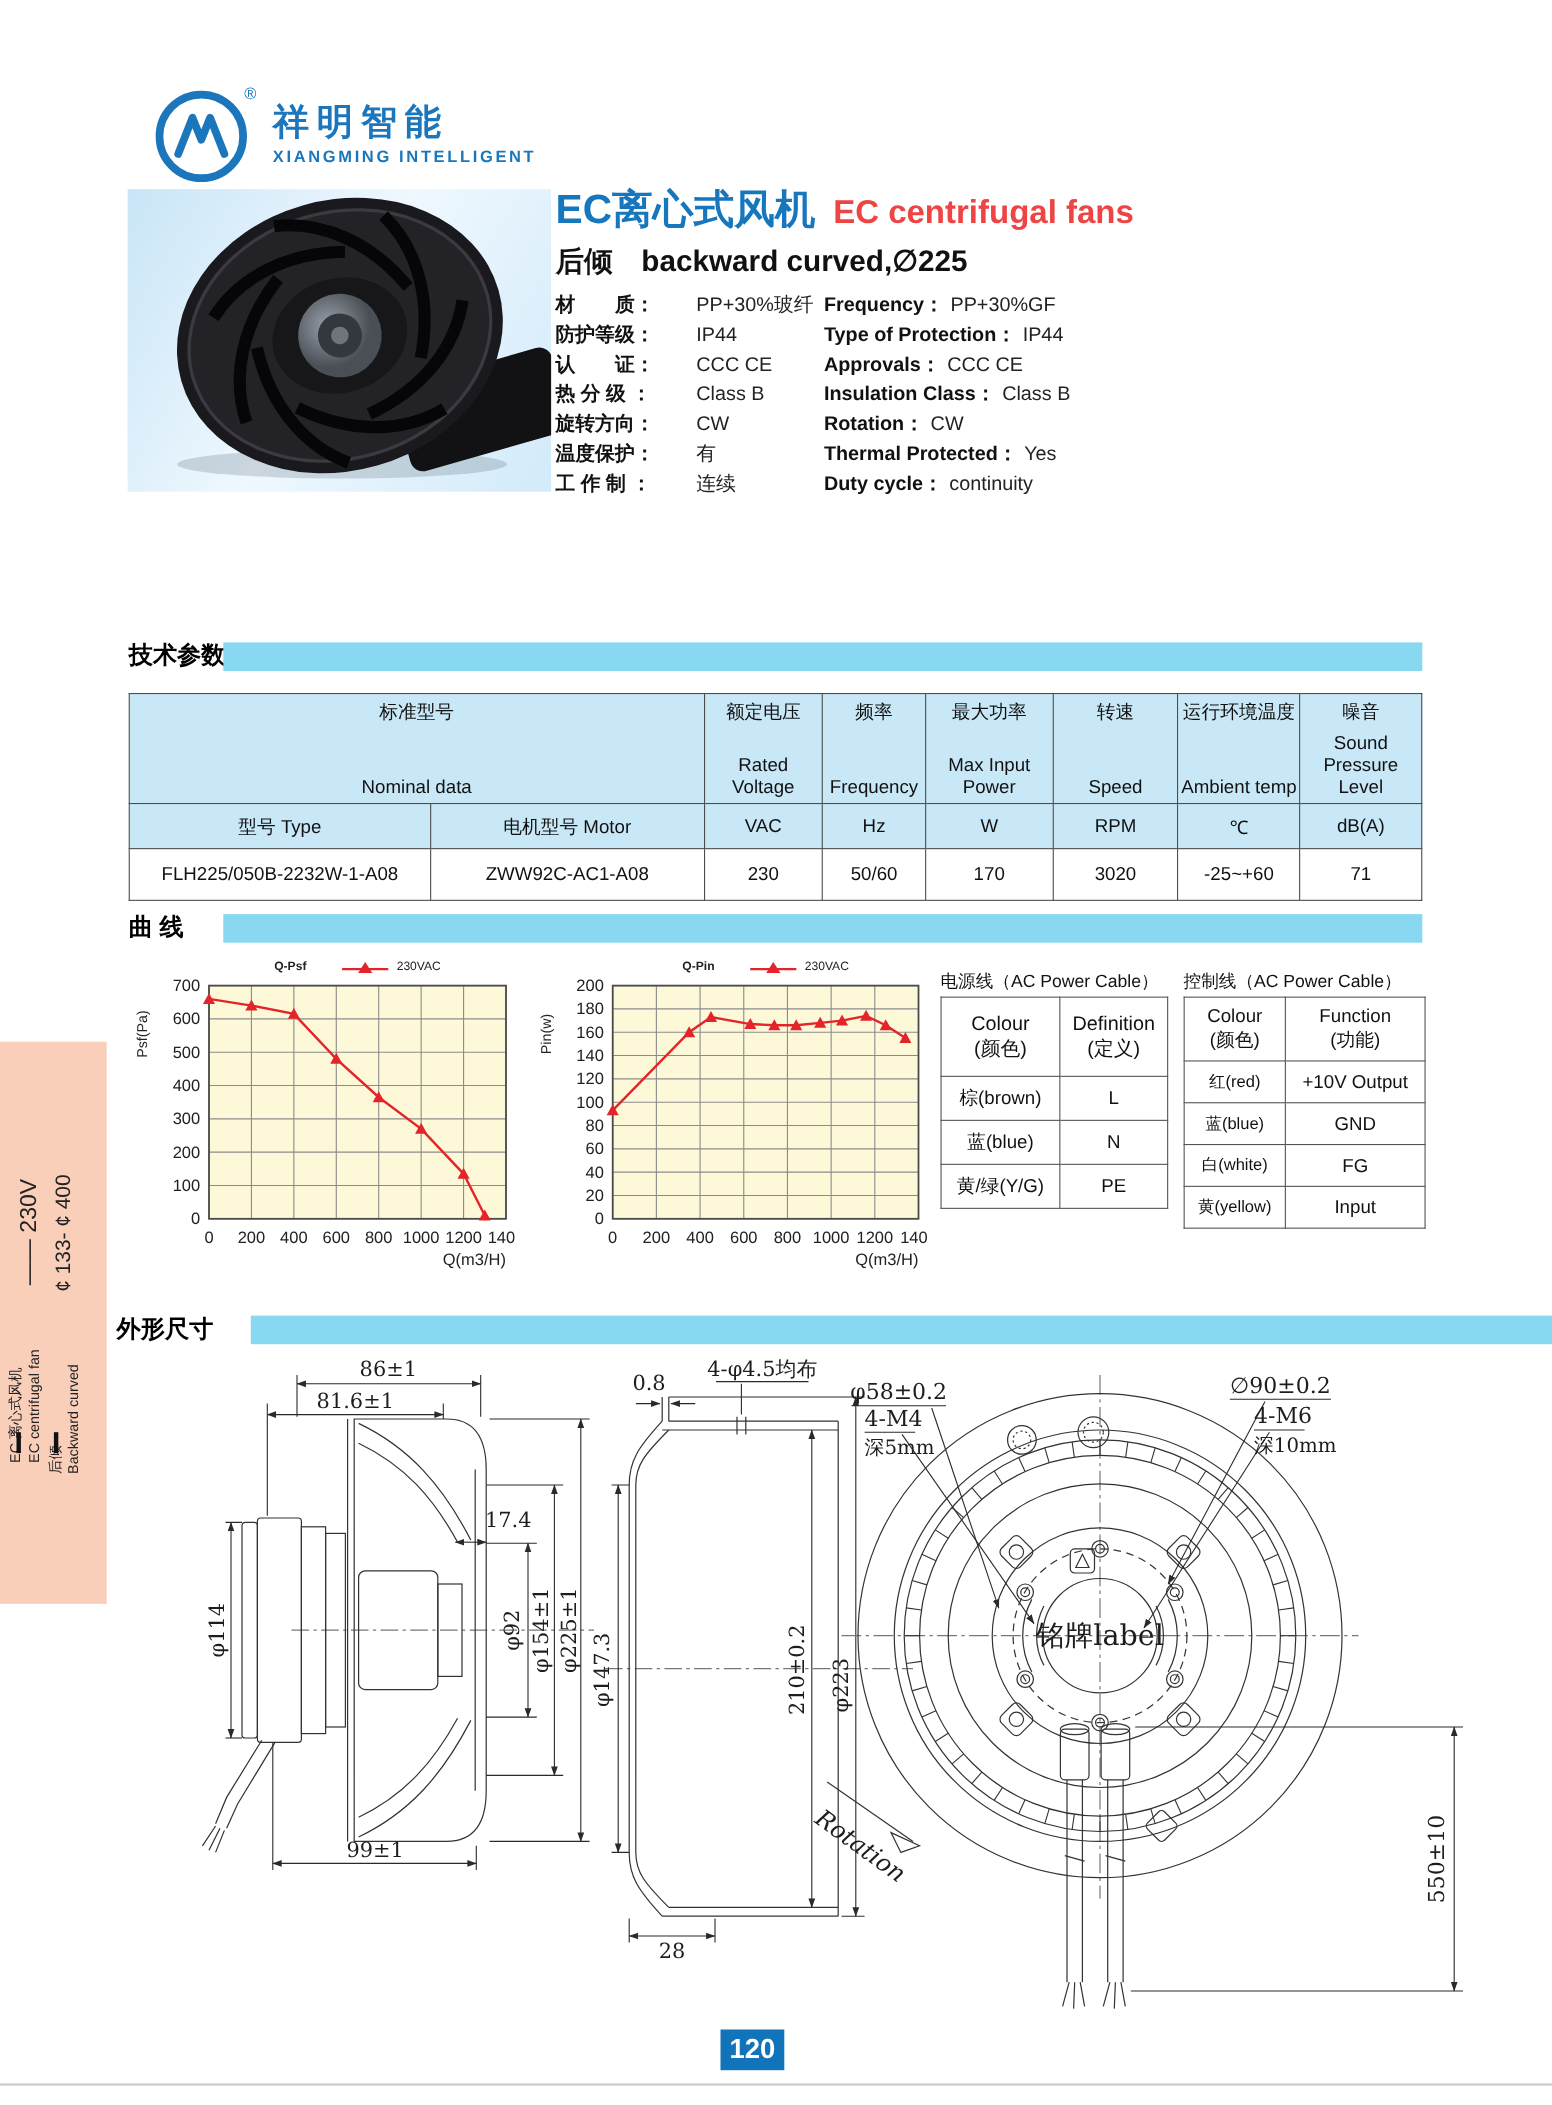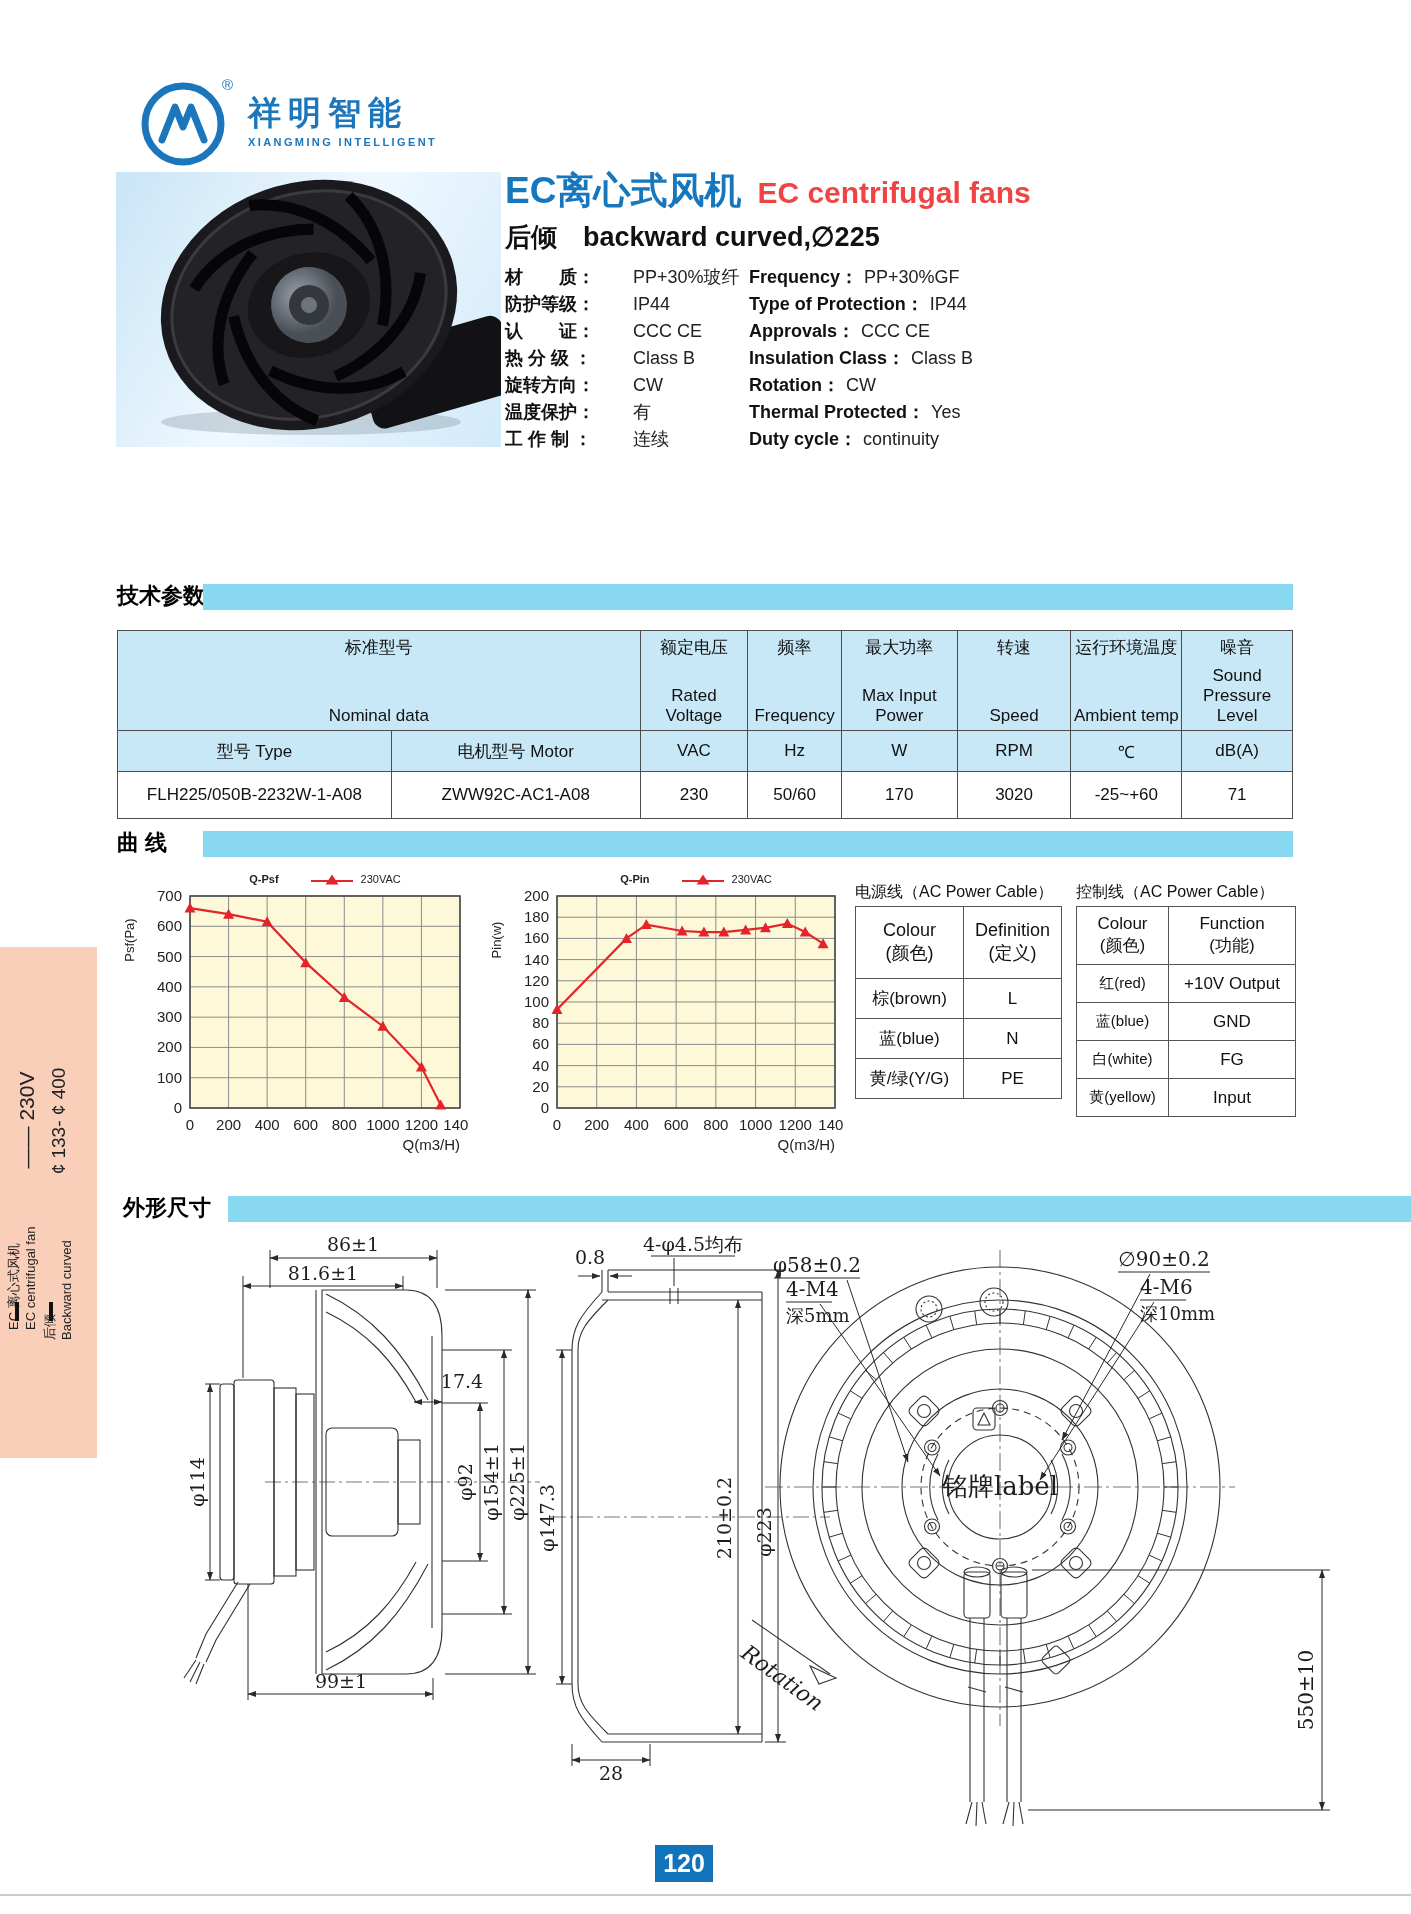--- a/index.html
+++ b/index.html
@@ -3,21 +3,21 @@
 <meta charset="utf-8">
 <style>
   html,body{margin:0;padding:0;}
   body{width:1411px;height:1914px;position:relative;background:#fff;
        font-family:"Liberation Sans",sans-serif;color:#111;overflow:hidden;}
   .abs{position:absolute;}
 
   
   .logo{left:138px;top:74px;display:flex;align-items:center;gap:14px;}
   .logo-cn{font-size:33px;font-weight:bold;color:#1b76bb;letter-spacing:7px;line-height:1;}
-  .logo-en{font-size:11px;font-weight:bold;color:#1b76bb;letter-spacing:2.4px;margin-top:7px;}
+  .logo-en{font-size:15px;font-weight:bold;color:#1b76bb;letter-spacing:2.4px;margin-top:7px;}
 
   
   .photo{left:116px;top:172px;width:385px;height:275px;
          background:linear-gradient(120deg,#c9e5f7 0%,#eff8fe 48%,#d2eafa 100%);}
 
   
   .titleblock{left:505px;top:166px;width:790px;}
   .t1{font-size:37px;font-weight:bold;color:#1777bd;}
   .t1en{font-size:30px;font-weight:600;color:#ef4444;margin-left:16px;}
   .t2{margin-top:4px;}
@@ -466,21 +466,21 @@
   <div>EC 离心式风机</div>
   <div>EC centrifugal fan</div>
 </div>
 <div class="abs vrot vpair" style="left:-16px;top:1248px;width:150px;">
   <div>后倾</div>
   <div>Backward curved</div>
 </div>
 <div class="abs vbar" style="left:15px;top:1302px;"></div>
 <div class="abs vbar" style="left:49px;top:1302px;"></div>
 
-<div class="abs sec-title" style="left:123px;top:1193px;">外形尺寸</div>
+<div class="abs sec-title" style="left:106px;top:1193px;">外形尺寸</div>
 <div class="abs sec-bar" style="left:228px;top:1196px;width:1183px;"></div>
 
 <svg class="abs cad" style="left:110px;top:1232px;" width="1295" height="610" viewBox="0 0 1295 610">
   <defs>
     <marker id="ar" viewBox="0 0 10 10" refX="9" refY="5" markerWidth="9" markerHeight="9" orient="auto-start-reverse">
       <path d="M0,1.6 L9.5,5 L0,8.4 z" fill="#2a2a2a"></path>
     </marker>
   </defs>
 
   <g stroke="#333" stroke-width="1.1" fill="none">

